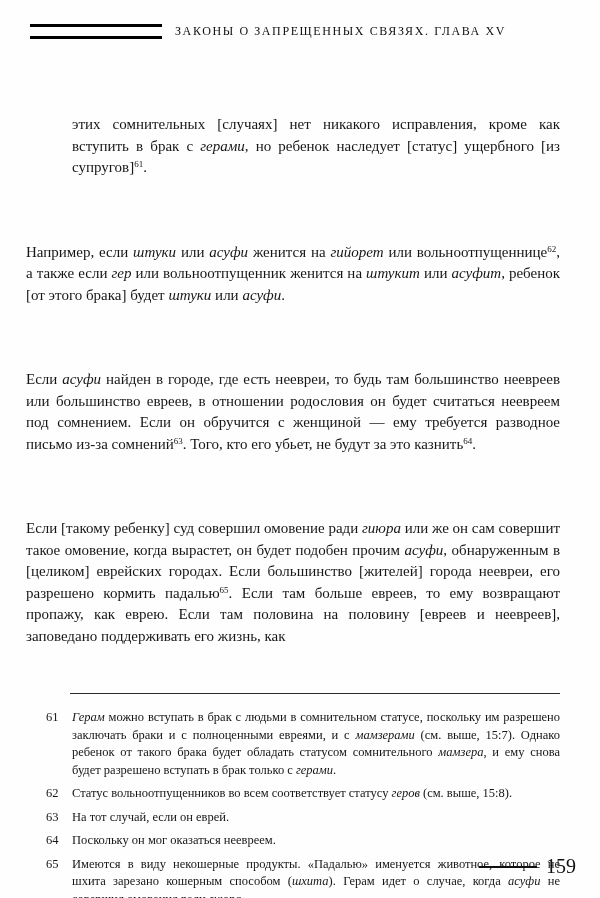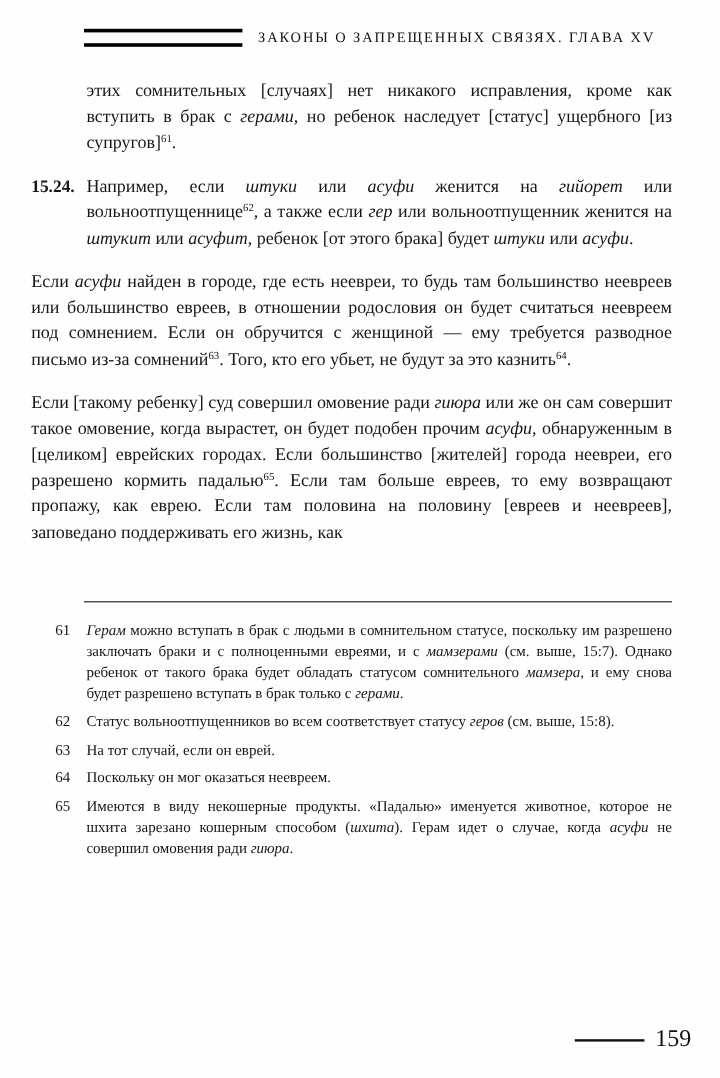--- a/index.html
+++ b/index.html
@@ -11,21 +11,21 @@
     background: #fefefe;
     color: #161616;
     font-family: "Liberation Serif", "DejaVu Serif", serif;
     overflow: hidden;
   }
   
   .running-head {
     display: flex;
     align-items: center;
     gap: 13px;
-    padding: 24px 40px 0 70px;
+    padding: 24px 40px 0 30px;
   }
   .head-bar {
     flex: none;
     width: 132px;
     height: 9px;
     border-top: 3.5px solid #000;
     border-bottom: 3.5px solid #000;
   }
   .head-title {
     font-size: 12px;
@@ -42,20 +42,21 @@
     width: 46px;
     font-weight: bold;
     font-size: 14.5px;
     line-height: 21.5px;
   }
   .para-text {
     flex: 1;
     font-size: 15px;
     line-height: 21.5px;
     text-align: justify;
+    margin-top: 48px;
   }
   .para-text em, .fn-text em { font-style: italic; }
   sup {
     font-size: 0.6em;
     line-height: 0;
     vertical-align: baseline;
     position: relative;
     top: -0.55em;
   }
   
@@ -99,21 +100,20 @@
     <div class="head-bar"></div>
     <div class="head-title">ЗАКОНЫ О ЗАПРЕЩЕННЫХ СВЯЗЯХ. ГЛАВА XV</div>
   </header>
 
   <main class="body-text">
     <div class="para">
       <div class="para-num"></div>
       <div class="para-text"><span>этих сомнительных [случаях] нет никакого исправления, кроме как вступить в брак с </span><em>герами</em><span>, но ребенок наследует [статус] ущербного [из супругов]</span><sup>61</sup><span>.</span></div>
     </div>
     <div class="para">
-      <div class="para-num">15.24.</div>
       <div class="para-text"><span>Например, если </span><em>штуки</em><span> или </span><em>асуфи</em><span> женится на </span><em>гийорет</em><span> или вольноотпущеннице</span><sup>62</sup><span>, а также если </span><em>гер</em><span> или вольноотпущенник женится на </span><em>штукит</em><span> или </span><em>асуфит</em><span>, ребенок [от этого брака] будет </span><em>штуки</em><span> или </span><em>асуфи</em><span>.</span></div>
     </div>
     <div class="para">
       <div class="para-text"><span>Если </span><em>асуфи</em><span> найден в городе, где есть неевреи, то будь там большинство неевреев или большинство евреев, в отношении родословия он будет считаться неевреем под сомнением. Если он обручится с женщиной — ему требуется разводное письмо из-за сомнений</span><sup>63</sup><span>. Того, кто его убьет, не будут за это казнить</span><sup>64</sup><span>.</span></div>
     </div>
     <div class="para">
       <div class="para-text"><span>Если [такому ребенку] суд совершил омовение ради </span><em>гиюра</em><span> или же он сам совершит такое омовение, когда вырастет, он будет подобен прочим </span><em>асуфи</em><span>, обнаруженным в [целиком] еврейских городах. Если большинство [жителей] города неевреи, его разрешено кормить падалью</span><sup>65</sup><span>. Если там больше евреев, то ему возвращают пропажу, как еврею. Если там половина на половину [евреев и неевреев], заповедано поддерживать его жизнь, как</span></div>
     </div>
   </main>
 

